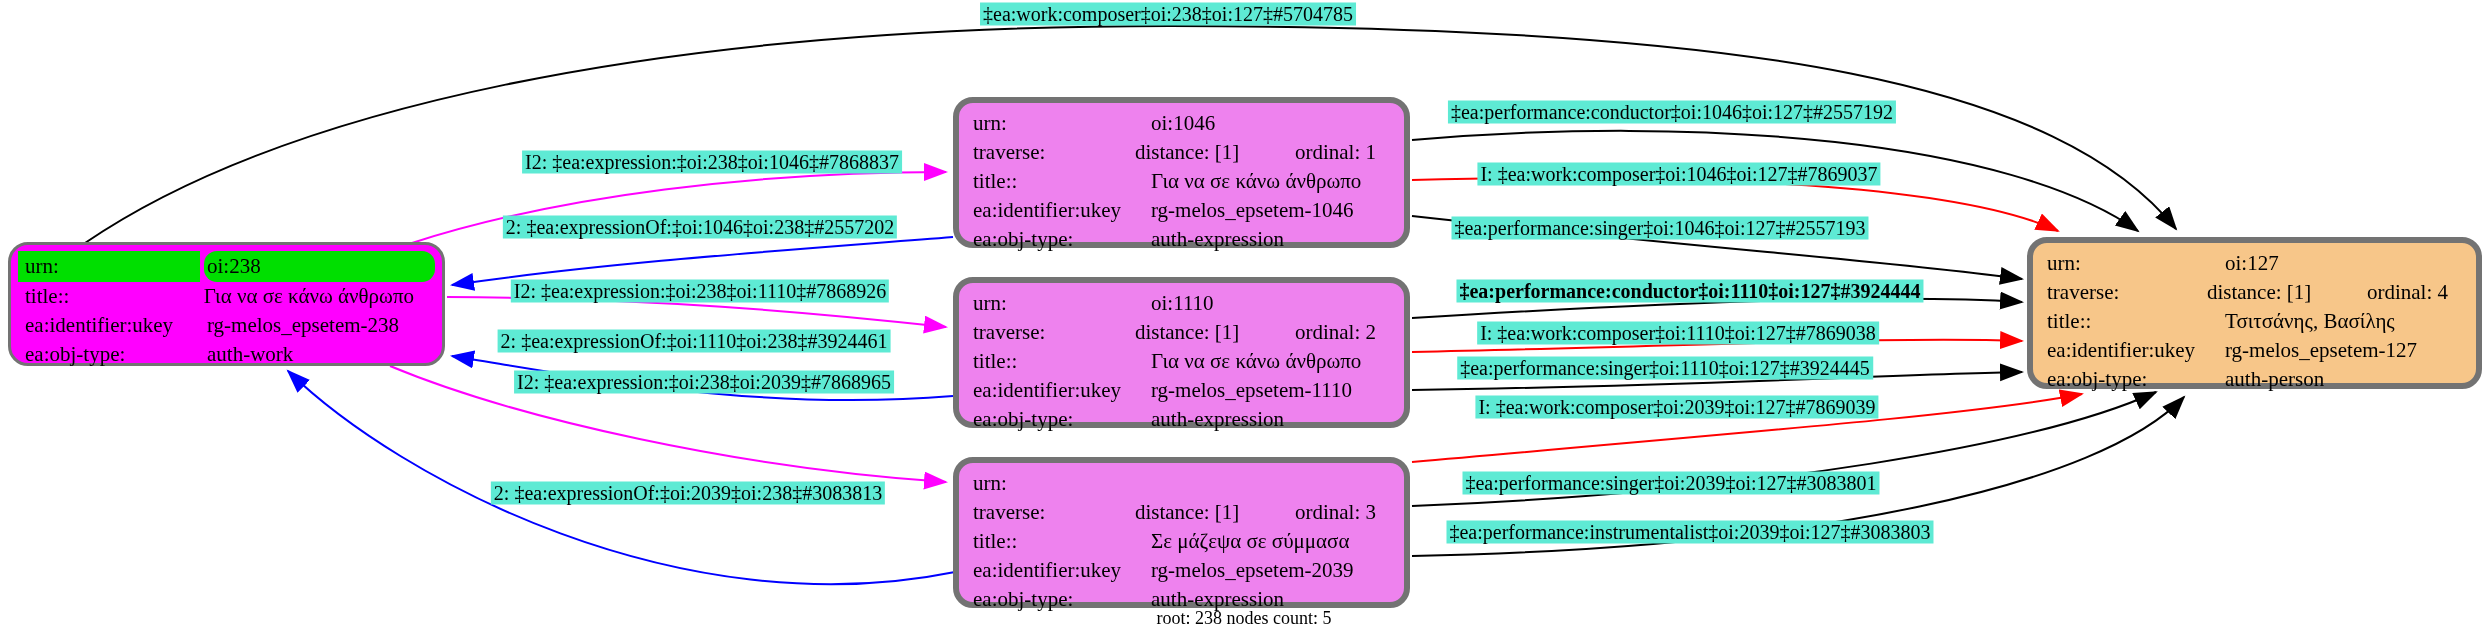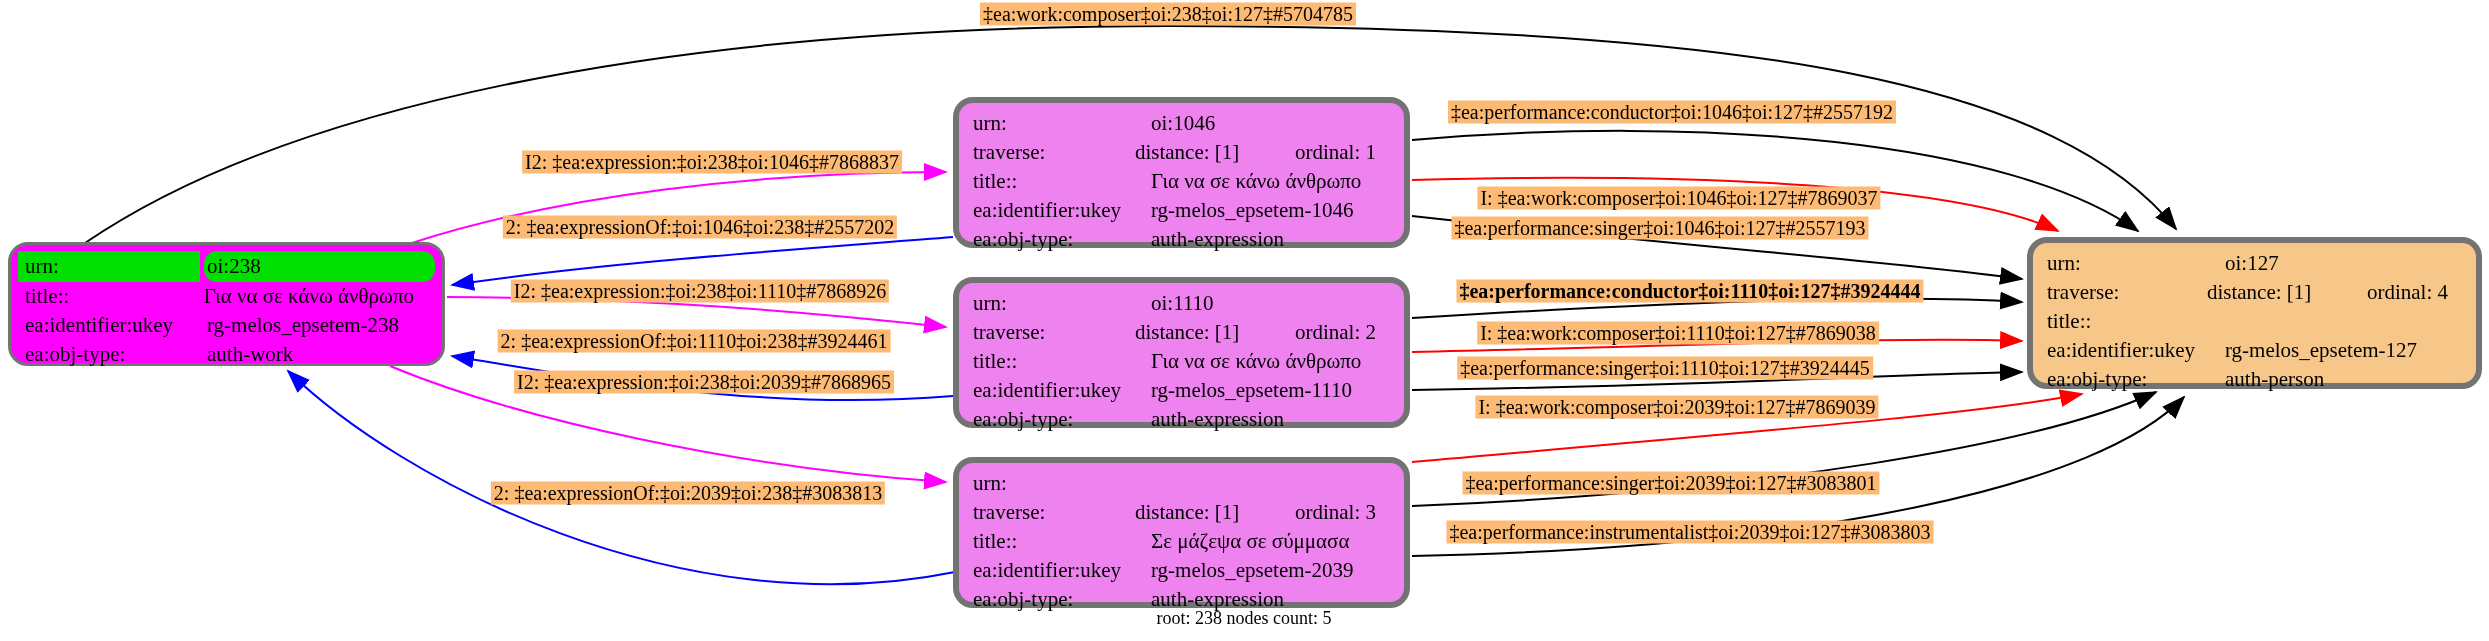--- a/index.html
+++ b/index.html
@@ -27,21 +27,21 @@
   .ncell-v{flex:1;padding-right:28px;}
   .root .ncell-l{width:196px;}
   .green-row .gcell{background:#00df00;}
   .green-row{height:31px;line-height:31px;}
   .green-row .ncell-l{margin-left:7px;padding-left:7px;width:182px;}
   .green-row .ncell-v{margin:0 7px 0 4px;padding-left:3px;border-radius:13px;}
   .ord{display:inline-block;min-width:160px;}
 
   .edge-label{
     position:absolute;z-index:3;transform:translate(-50%,-50%);
-    font-size:20px;white-space:nowrap;background:#fdba74;padding:0 3px;
+    font-size:20px;white-space:nowrap;background:#5eead4;padding:0 3px;
   }
   .caption{
     position:absolute;z-index:3;transform:translateX(-50%);
     font-size:18px;white-space:nowrap;
   }
 </style>
 </head>
 <body>
 
 <svg id="edge-layer" width="2489" height="641" viewBox="0 0 2489 641">
@@ -170,40 +170,41 @@
   <div class="nrow">
     <div class="ncell-l">urn:</div>
     <div class="ncell-v">oi:127</div>
   </div>
   <div class="nrow">
     <div class="ncell-l">traverse:</div>
     <div class="ncell-v"><span class="ord">distance: [1]</span><span>ordinal: 4</span></div>
   </div>
   <div class="nrow">
     <div class="ncell-l">title::</div>
+    <div class="ncell-v">Τσιτσάνης, Βασίλης</div>
   </div>
   <div class="nrow">
     <div class="ncell-l">ea:identifier:ukey</div>
     <div class="ncell-v">rg-melos_epsetem-127</div>
   </div>
   <div class="nrow">
     <div class="ncell-l">ea:obj-type:</div>
     <div class="ncell-v">auth-person</div>
   </div>
 </div>
 
 <div class="edge-label" style="left:1168px;top:14px;">‡ea:work:composer‡oi:238‡oi:127‡#5704785</div>
 <div class="edge-label" style="left:712px;top:162px;">I2: ‡ea:expression:‡oi:238‡oi:1046‡#7868837</div>
 <div class="edge-label" style="left:700px;top:227px;">2: ‡ea:expressionOf:‡oi:1046‡oi:238‡#2557202</div>
 <div class="edge-label" style="left:700px;top:291px;">I2: ‡ea:expression:‡oi:238‡oi:1110‡#7868926</div>
 <div class="edge-label" style="left:694px;top:341px;">2: ‡ea:expressionOf:‡oi:1110‡oi:238‡#3924461</div>
 <div class="edge-label" style="left:704px;top:382px;">I2: ‡ea:expression:‡oi:238‡oi:2039‡#7868965</div>
 <div class="edge-label" style="left:688px;top:493px;">2: ‡ea:expressionOf:‡oi:2039‡oi:238‡#3083813</div>
 <div class="edge-label" style="left:1672px;top:112px;">‡ea:performance:conductor‡oi:1046‡oi:127‡#2557192</div>
-<div class="edge-label" style="left:1679px;top:174px;margin-top:24px;">I: ‡ea:work:composer‡oi:1046‡oi:127‡#7869037</div>
+<div class="edge-label" style="left:1679px;top:174px;">I: ‡ea:work:composer‡oi:1046‡oi:127‡#7869037</div>
 <div class="edge-label" style="left:1660px;top:228px;">‡ea:performance:singer‡oi:1046‡oi:127‡#2557193</div>
 <div class="edge-label" style="left:1690px;top:291px;font-weight:bold;">‡ea:performance:conductor‡oi:1110‡oi:127‡#3924444</div>
 <div class="edge-label" style="left:1678px;top:333px;">I: ‡ea:work:composer‡oi:1110‡oi:127‡#7869038</div>
 <div class="edge-label" style="left:1665px;top:368px;">‡ea:performance:singer‡oi:1110‡oi:127‡#3924445</div>
 <div class="edge-label" style="left:1677px;top:407px;">I: ‡ea:work:composer‡oi:2039‡oi:127‡#7869039</div>
 <div class="edge-label" style="left:1671px;top:483px;">‡ea:performance:singer‡oi:2039‡oi:127‡#3083801</div>
 <div class="edge-label" style="left:1690px;top:532px;">‡ea:performance:instrumentalist‡oi:2039‡oi:127‡#3083803</div>
 
 <div class="caption" style="left:1244px;top:608px;">root: 238 nodes count: 5</div>
 

